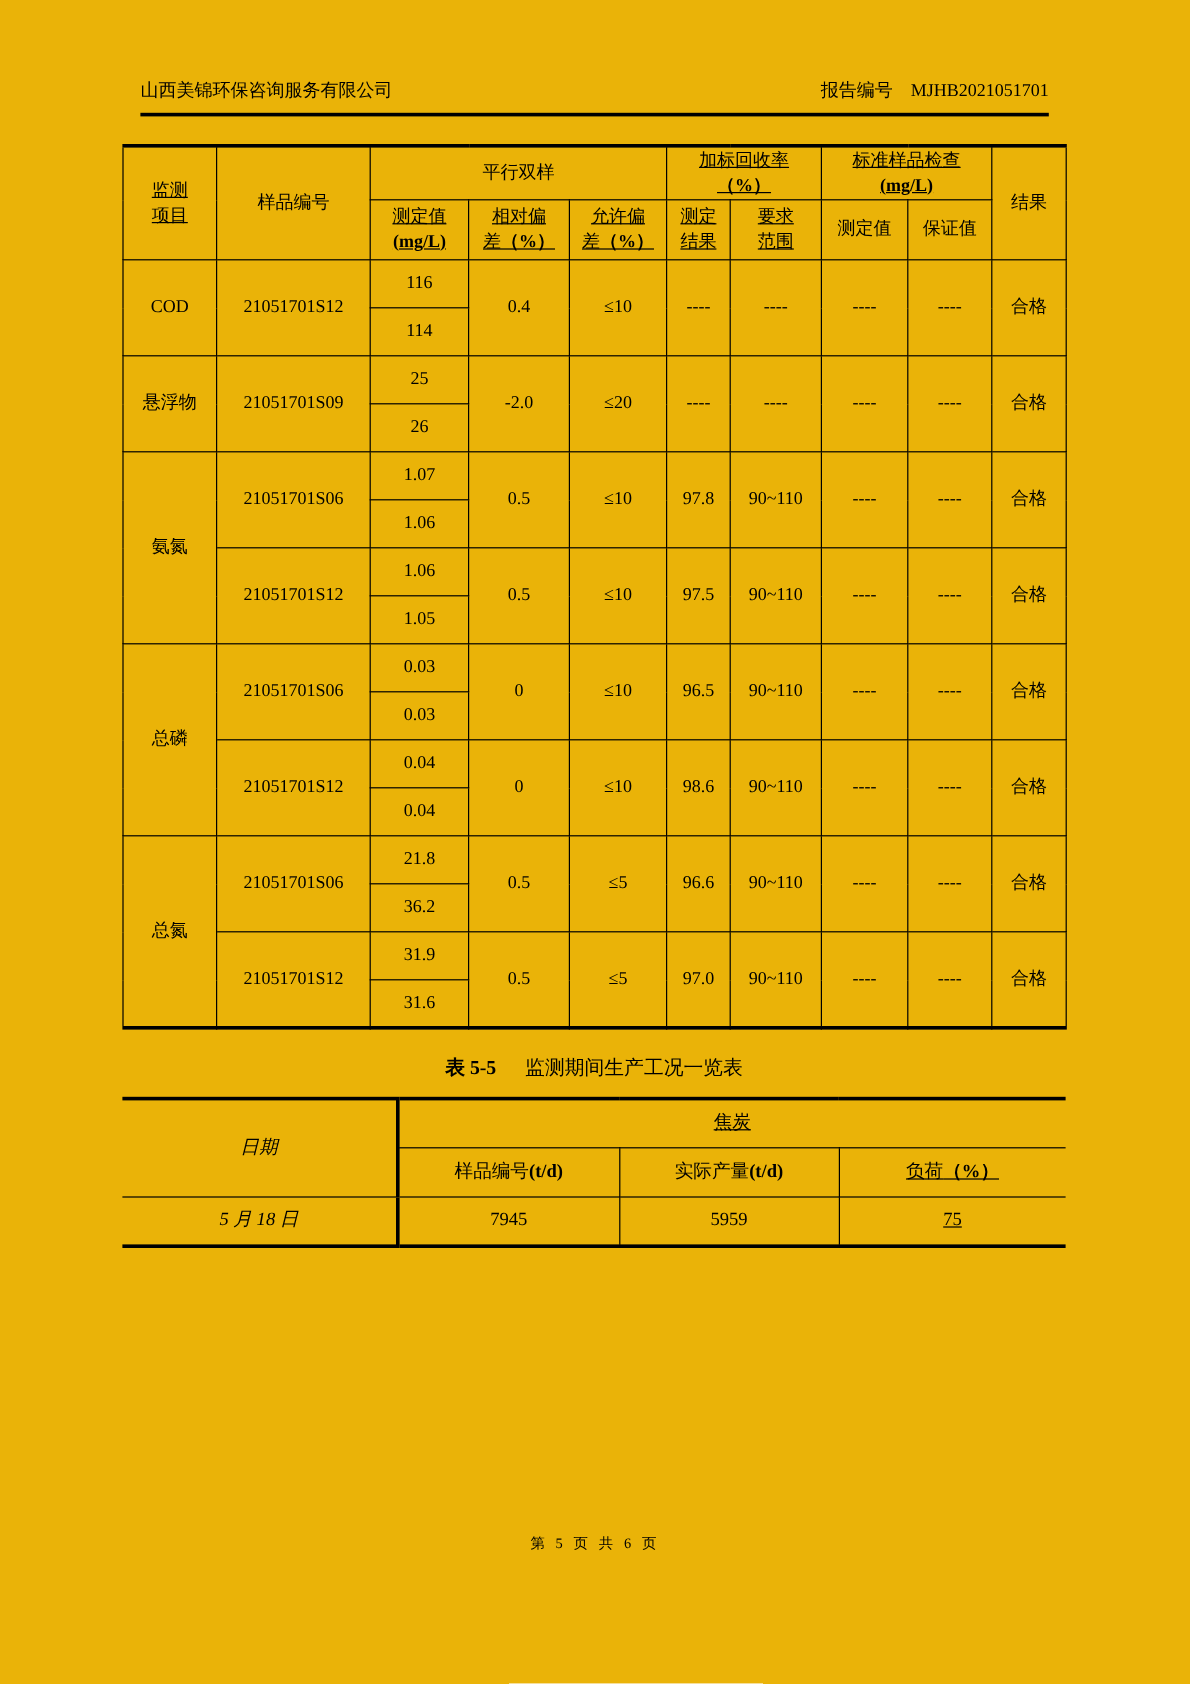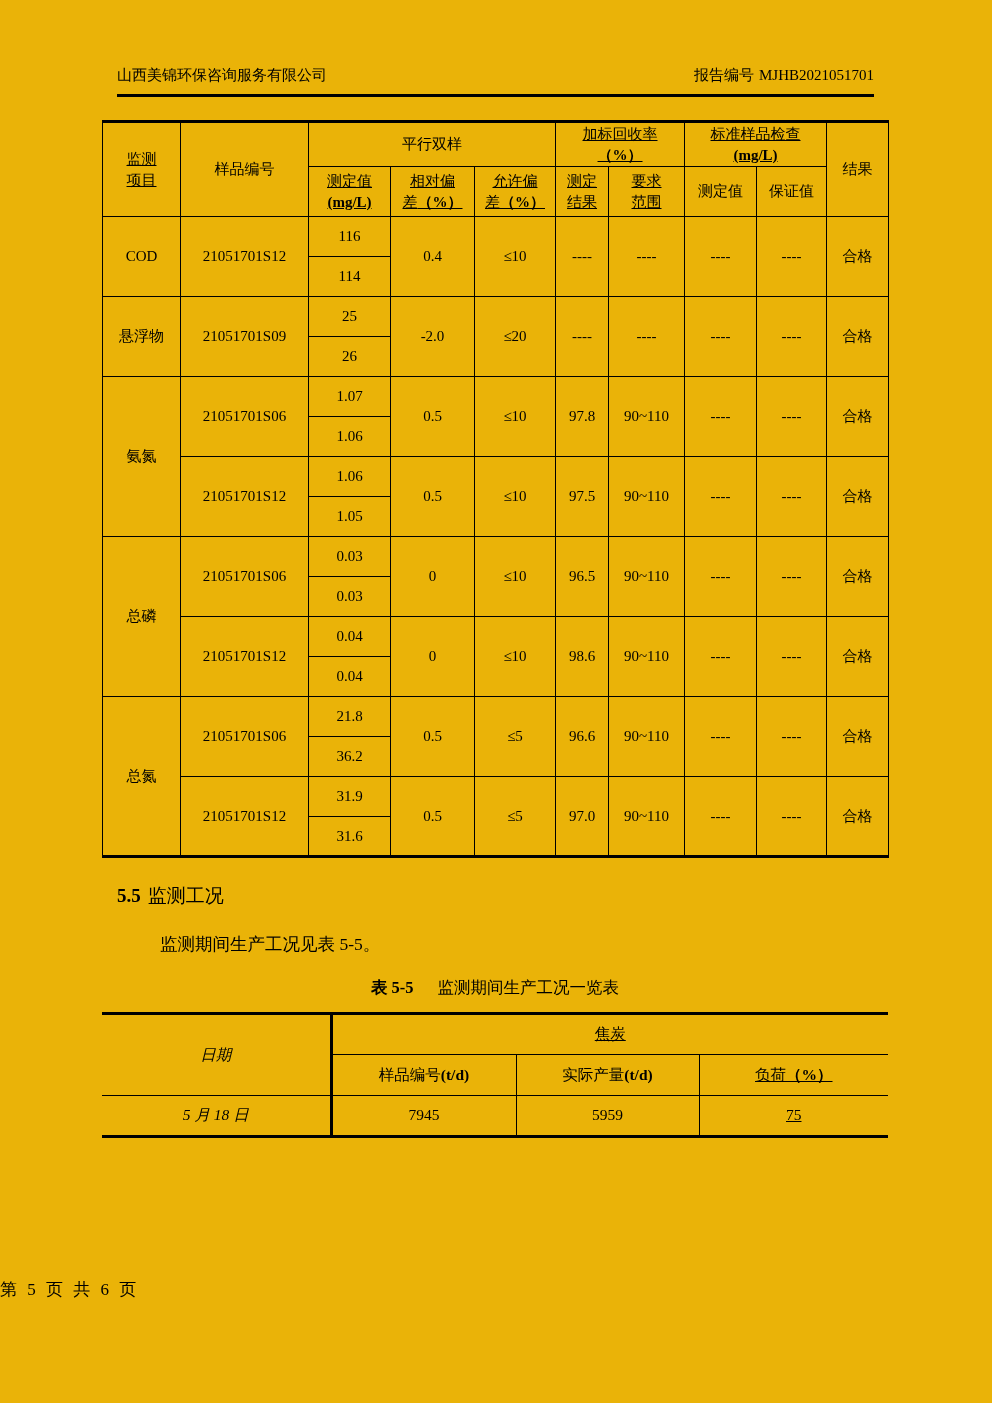--- a/index.html
+++ b/index.html
@@ -20,21 +20,21 @@
 
   
   .page-header {
     display: flex;
     justify-content: space-between;
     align-items: flex-end;
     padding: 66px 14px 0 15px;
     font-size: 15px;
   }
   .report-no-wrap { white-space: nowrap; }
-  .report-no-wrap .num { margin-left: 5px; }
+  .report-no-wrap .num { margin-left: 15px; }
   .header-rule {
     height: 3px;
     background: #000;
     margin: 9px 14px 0 15px;
   }
 
   
   table { border-collapse: collapse; table-layout: fixed; }
   .qa-table {
     width: 100%;
@@ -95,22 +95,22 @@
   .prod-table tr { height: 41px; }
   .prod-table .no-left { border-left: none; font-style: italic; }
   .prod-table .no-right { border-right: none; text-decoration: underline; }
   .prod-table .thick-right { border-right: 3px solid #000; }
 
   
   .page-footer {
     position: absolute;
     left: 0; right: 0;
     top: 1278px;
-    text-align: left;
-    font-size: 17px;
+    text-align: center;
+    font-size: 12px;
     letter-spacing: 3px;
   }
 </style>
 </head>
 <body>
 
 <div class="page">
   <div class="content">
 
     <div class="page-header">
@@ -294,25 +294,21 @@
           <td rowspan="2">----</td>
           <td rowspan="2">----</td>
           <td rowspan="2">合格</td>
         </tr>
         <tr>
           <td>31.6</td>
         </tr>
       </tbody>
     </table>
 
-    <div class="section-heading">
-      <span class="num">5.5</span><span>监测工况</span>
-    </div>
-
-    <p class="body-paragraph">监测期间生产工况见表 5-5。</p>
+
 
     <div class="table-caption">
       <span class="cap-label">表 5-5</span><span>监测期间生产工况一览表</span>
     </div>
 
     <table class="prod-table">
       <colgroup>
         <col style="width:229px">
           <col style="width:185px">
           <col style="width:183px">

